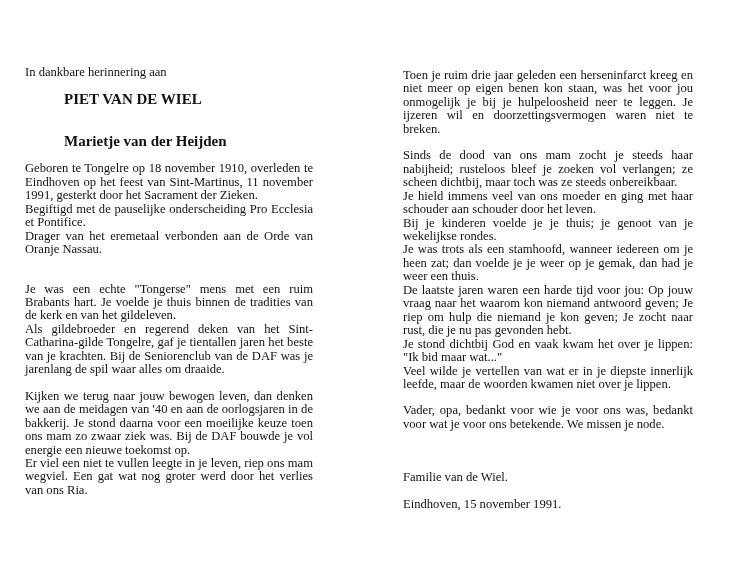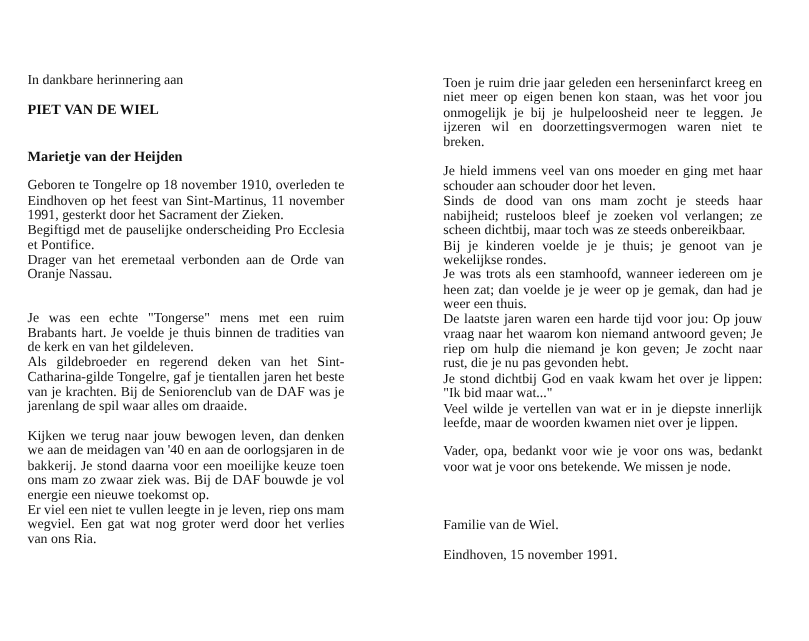--- a/index.html
+++ b/index.html
@@ -3,21 +3,21 @@
 <meta charset="utf-8">
 <style>
   html, body { margin: 0; padding: 0; background: #ffffff; }
   body { width: 735px; height: 583px; position: relative; overflow: hidden;
          font-family: "Liberation Serif", "DejaVu Serif", serif; color: #111; }
   .col { position: absolute; top: 66px; font-size: 12.6px; line-height: 13.45px; }
   .col.left { left: 25px; width: 288px; }
   .col.right { left: 403px; width: 290px; top: 69px; }
   .p { margin: 0; text-align: justify; }
   .p.nojust { text-align: left; }
-  .bold { font-weight: bold; font-size: 13px; }
+  .bold { font-weight: bold; font-size: 15px; margin-left: 39px; }
   .gap-s { height: 13px; }
   .gap-m { height: 14px; }
   .gap-l { height: 27px; }
 </style>
 </head>
 <body>
 
 <div class="col left">
   <p class="p nojust">In dankbare herinnering aan</p>
   <div class="gap-m"></div>
@@ -34,22 +34,22 @@
   <p class="p">Je was een echte "Tongerse" mens met een ruim Brabants hart. Je voelde je thuis binnen de tradities van de kerk en van het gildeleven.</p>
   <p class="p">Als gildebroeder en regerend deken van het Sint-Catharina-gilde Tongelre, gaf je tientallen jaren het beste van je krachten. Bij de Seniorenclub van de DAF was je jarenlang de spil waar alles om draaide.</p>
   <div class="gap-s"></div>
   <p class="p">Kijken we terug naar jouw bewogen leven, dan denken we aan de meidagen van '40 en aan de oorlogsjaren in de bakkerij. Je stond daarna voor een moeilijke keuze toen ons mam zo zwaar ziek was. Bij de DAF bouwde je vol energie een nieuwe toekomst op.</p>
   <p class="p">Er viel een niet te vullen leegte in je leven, riep ons mam wegviel. Een gat wat nog groter werd door het verlies van ons Ria.</p>
 </div>
 
 <div class="col right">
   <p class="p">Toen je ruim drie jaar geleden een herseninfarct kreeg en niet meer op eigen benen kon staan, was het voor jou onmogelijk je bij je hulpeloosheid neer te leggen. Je ijzeren wil en doorzettingsvermogen waren niet te breken.</p>
   <div class="gap-s"></div>
+  <p class="p">Sinds de dood van ons mam zocht je steeds haar nabijheid; rusteloos bleef je zoeken vol verlangen; ze scheen dichtbij, maar toch was ze steeds onbereikbaar.</p>
   <p class="p">Je hield immens veel van ons moeder en ging met haar schouder aan schouder door het leven.</p>
-  <p class="p">Sinds de dood van ons mam zocht je steeds haar nabijheid; rusteloos bleef je zoeken vol verlangen; ze scheen dichtbij, maar toch was ze steeds onbereikbaar.</p>
   <p class="p">Bij je kinderen voelde je je thuis; je genoot van je wekelijkse rondes.</p>
   <p class="p">Je was trots als een stamhoofd, wanneer iedereen om je heen zat; dan voelde je je weer op je gemak, dan had je weer een thuis.</p>
   <p class="p">De laatste jaren waren een harde tijd voor jou: Op jouw vraag naar het waarom kon niemand antwoord geven; Je riep om hulp die niemand je kon geven; Je zocht naar rust, die je nu pas gevonden hebt.</p>
   <p class="p">Je stond dichtbij God en vaak kwam het over je lippen: "Ik bid maar wat..."</p>
   <p class="p">Veel wilde je vertellen van wat er in je diepste innerlijk leefde, maar de woorden kwamen niet over je lippen.</p>
   <div class="gap-s"></div>
   <p class="p">Vader, opa, bedankt voor wie je voor ons was, bedankt voor wat je voor ons betekende. We missen je node.</p>
   <div class="gap-l"></div>
   <div class="gap-s"></div>
   <p class="p nojust">Familie van de Wiel.</p>

